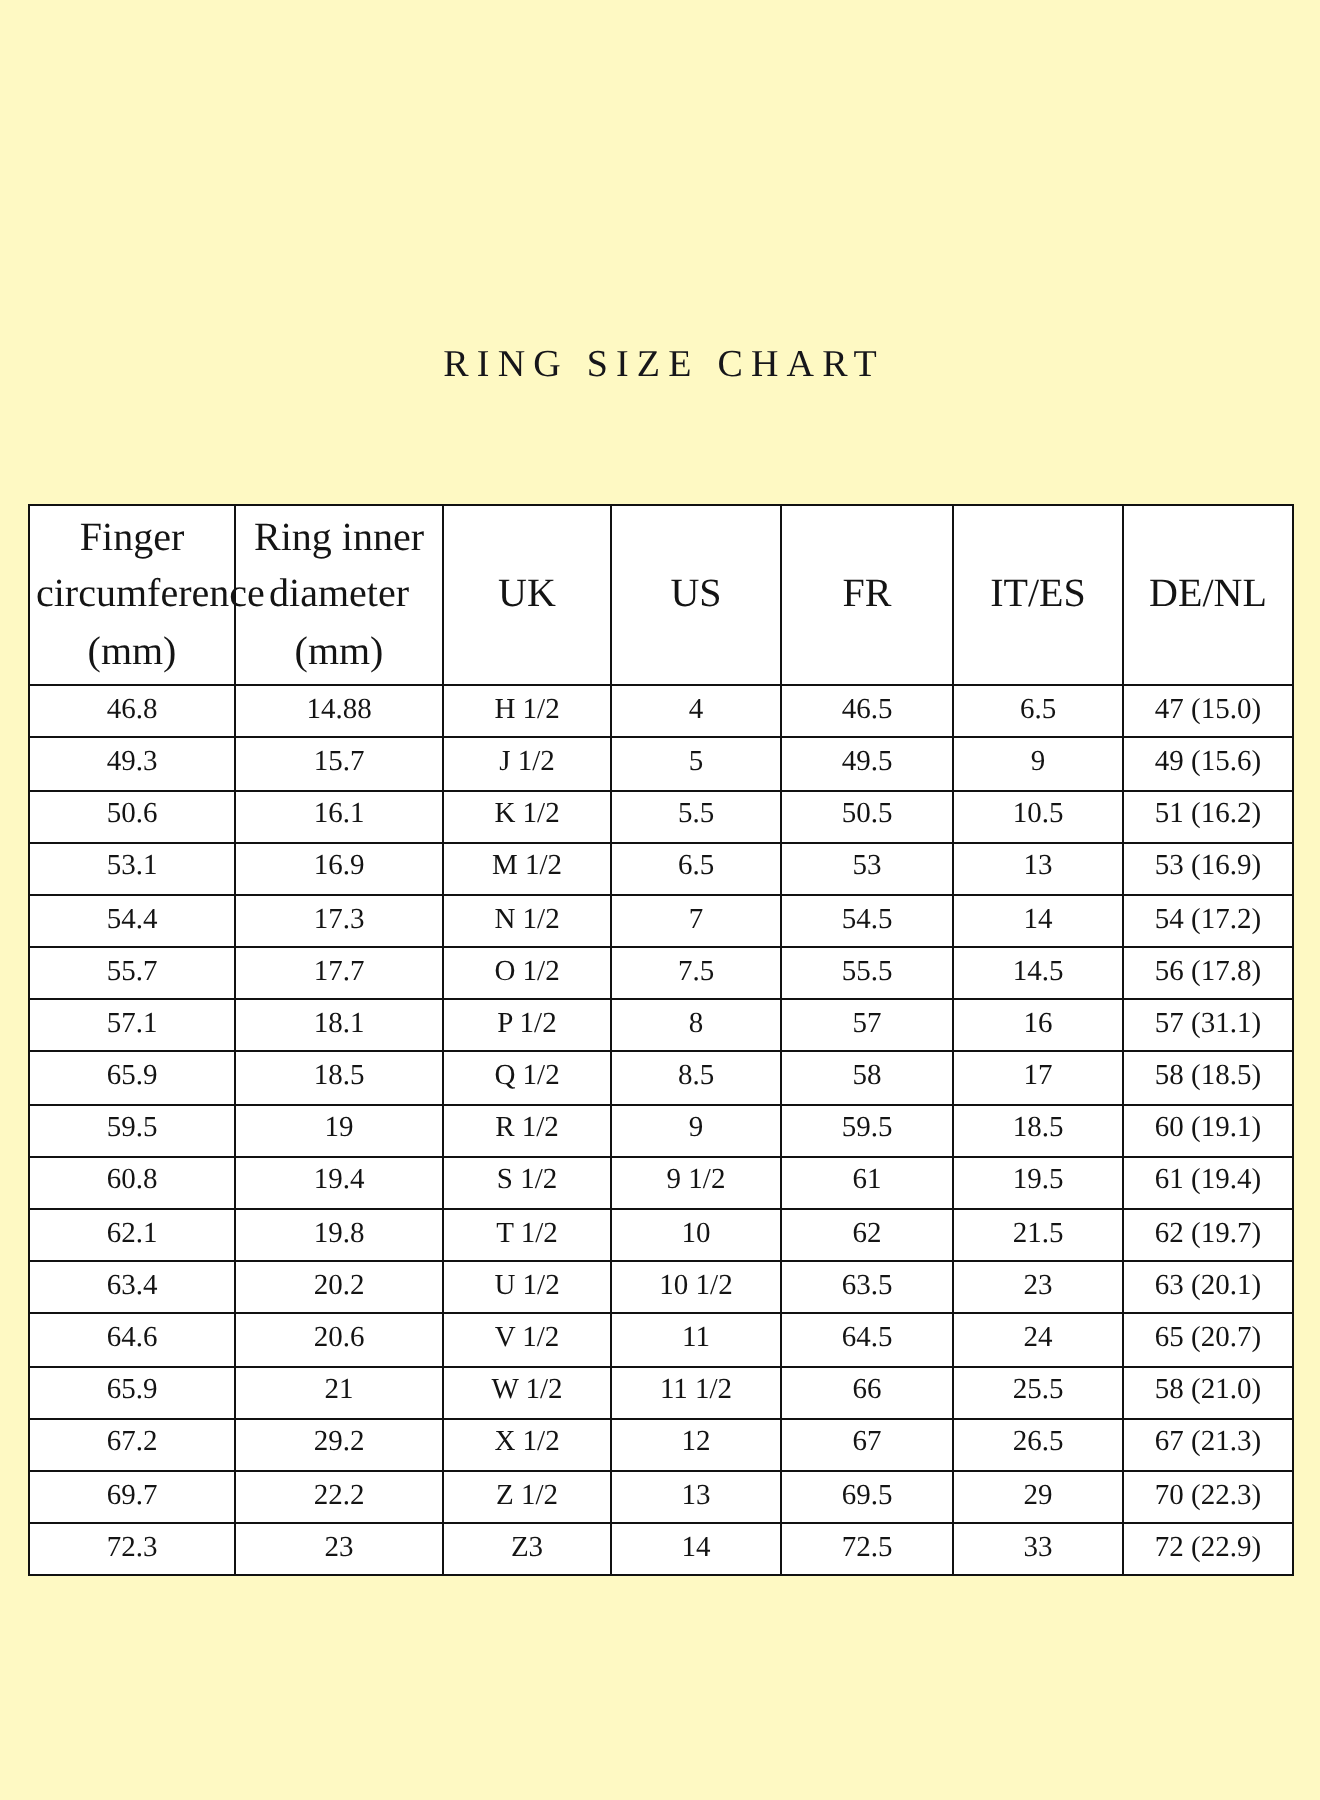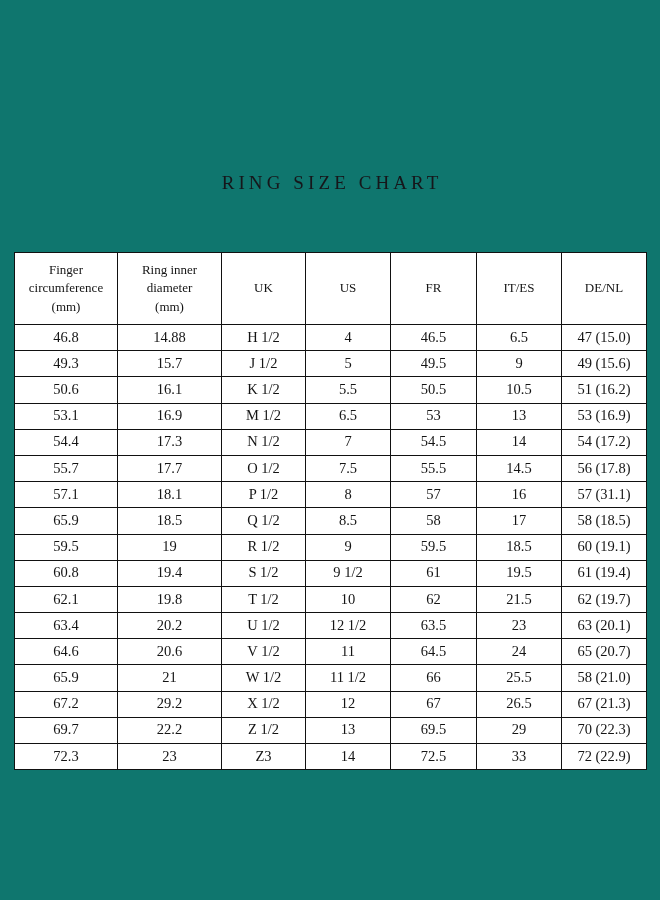--- a/index.html
+++ b/index.html
@@ -12,21 +12,21 @@
     height: 900px;
     font-family: "Liberation Serif", "DejaVu Serif", serif;
     color: #1a1a1a;
     overflow: hidden;
     position: relative;
   }
   .page {
     width: 660px;
     height: 900px;
     position: relative;
-    background: #0f766e;
+    background: #fef9c3;
   }
   .chart-title {
     position: absolute;
     top: 172px;
     left: 0;
     width: 660px;
     text-align: center;
     font-family: "Liberation Serif", "DejaVu Serif", serif;
     font-size: 19px;
     letter-spacing: 4.1px;
@@ -51,21 +51,21 @@
   table.size-chart td {
     border: 1.4px solid #111111;
     text-align: center;
     vertical-align: middle;
     font-weight: 400;
     color: #141414;
     padding: 0;
   }
   table.size-chart thead th {
     height: 67px;
-    font-size: 13px;
+    font-size: 20px;
     line-height: 1.42;
     padding: 2px 3px;
   }
   table.size-chart tbody td {
     height: 25.2px;
     font-size: 14.5px;
     line-height: 1.1;
   }
   .col-circ  { width: 103px; }
   .col-diam  { width: 104px; }
@@ -220,21 +220,21 @@
             <td>T 1/2</td>
             <td>10</td>
             <td>62</td>
             <td>21.5</td>
             <td>62 (19.7)</td>
           </tr>
           <tr>
             <td>63.4</td>
             <td>20.2</td>
             <td>U 1/2</td>
-            <td>12 1/2</td>
+            <td>10 1/2</td>
             <td>63.5</td>
             <td>23</td>
             <td>63 (20.1)</td>
           </tr>
           <tr>
             <td>64.6</td>
             <td>20.6</td>
             <td>V 1/2</td>
             <td>11</td>
             <td>64.5</td>

